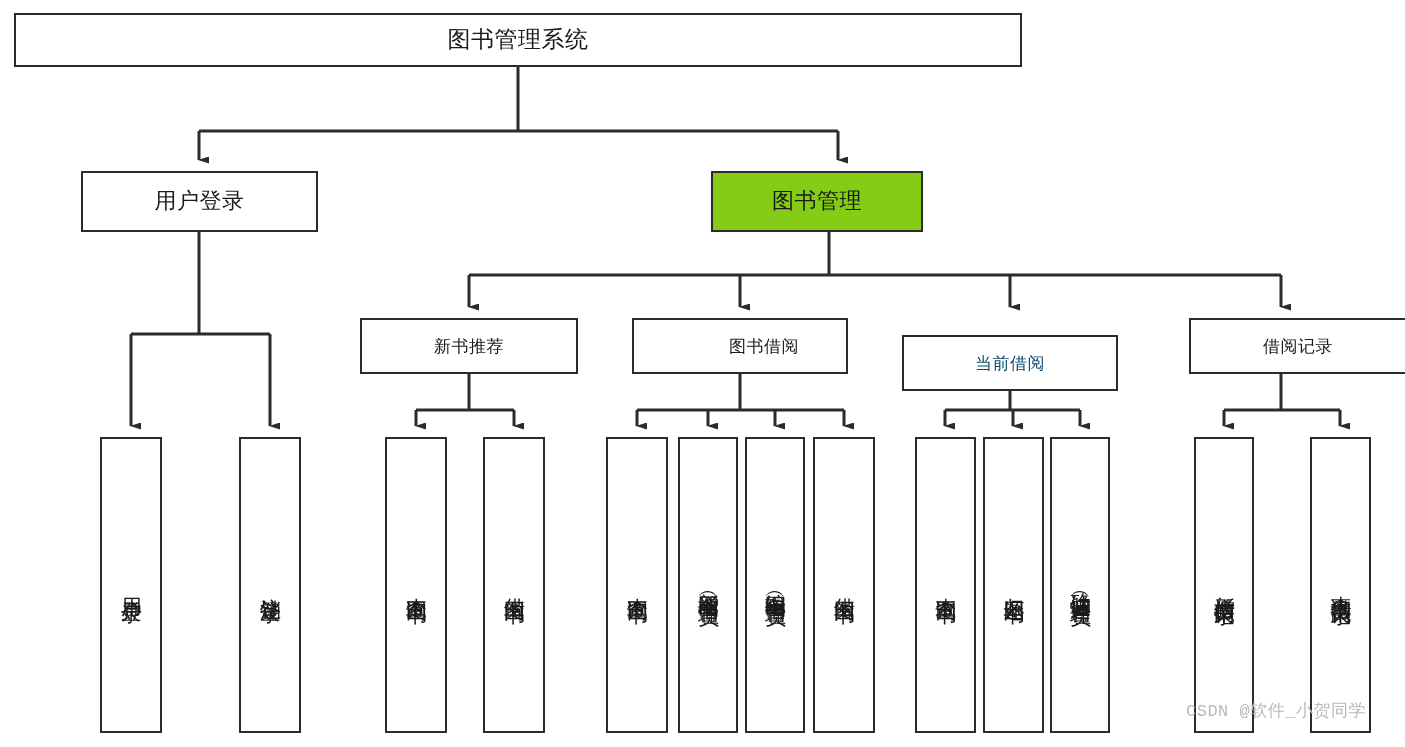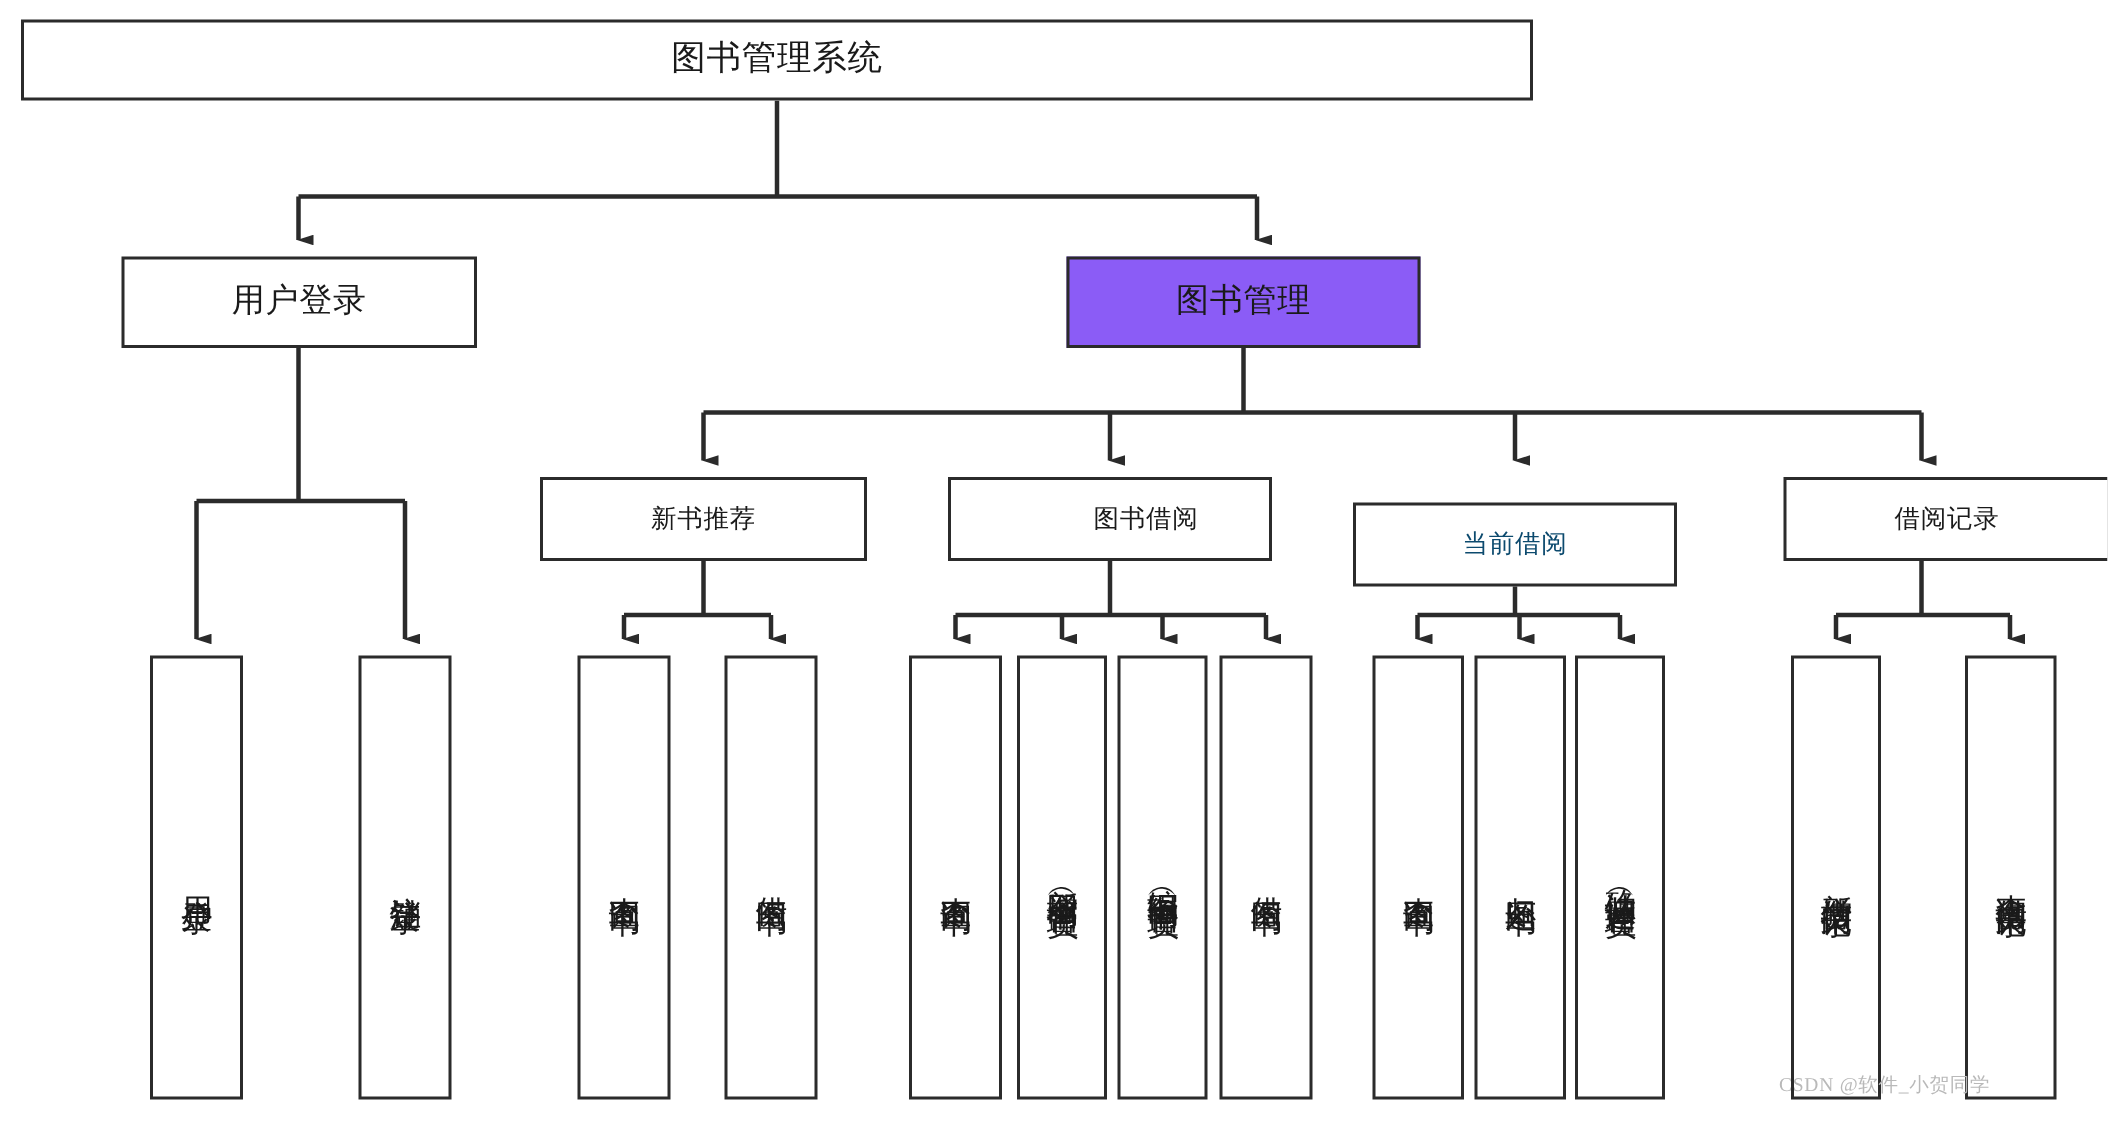--- a/index.html
+++ b/index.html
@@ -55,26 +55,26 @@
     writing-mode: vertical-rl;
     text-orientation: upright;
     font-size: 21px;
     line-height: 1.18;
     letter-spacing: 2px;
     white-space: nowrap;
   }
   .watermark {
     position: absolute;
     left: 1186px;
-    top: 714px;
-    font-size: 13px;
+    top: 699px;
+    font-size: 17px;
     color: #b9b9b9;
     white-space: nowrap;
     letter-spacing: 0.5px;
-    font-family: Liberation Serif, serif;
+    font-family: Liberation Mono, monospace;
   }
 </style>
 </head>
 <body>
 
 <div id="canvas">
 
   <svg class="connectors" viewBox="0 0 1405 747" xmlns="http://www.w3.org/2000/svg">
     <defs>
       <marker id="arrowhead" markerWidth="7" markerHeight="11" refX="3.5" refY="10" orient="auto" markerUnits="userSpaceOnUse">
@@ -125,21 +125,21 @@
     </g>
   </svg>
 
   <div class="node root" style="left: 14px; top: 13px; width: 1008px; height: 54px; border-color: rgb(43, 43, 43); background: rgb(255, 255, 255); color: rgb(26, 26, 26);">
     <span class="label">图书管理系统</span>
   </div>
 
   <div class="node level2" style="left: 81px; top: 171px; width: 237px; height: 61px; border-color: rgb(43, 43, 43); background: rgb(255, 255, 255); color: rgb(26, 26, 26);">
     <span class="label">用户登录</span>
   </div>
-  <div class="node level2" style="left: 711px; top: 171px; width: 236px; height: 61px; border-color: rgb(43, 43, 43); background: #8b5cf6; color: rgb(26, 26, 26);">
+  <div class="node level2" style="left: 711px; top: 171px; width: 212px; height: 61px; border-color: rgb(43, 43, 43); background: #84cc16; color: rgb(26, 26, 26);">
     <span class="label">图书管理</span>
   </div>
 
   <div class="node level3" style="left: 360px; top: 318px; width: 218px; height: 56px; border-color: rgb(43, 43, 43); background: rgb(255, 255, 255); color: rgb(26, 26, 26);">
     <span class="label">新书推荐</span>
   </div>
   <div class="node level3" style="left: 632px; top: 318px; width: 216px; height: 56px; border-color: rgb(43, 43, 43); background: rgb(255, 255, 255); color: rgb(26, 26, 26); padding-left: 48px;">
     <span class="label">图书借阅</span>
   </div>
   <div class="node level3" style="left: 902px; top: 335px; width: 216px; height: 56px; border-color: rgb(43, 43, 43); background: rgb(255, 255, 255); color: #0c4a6e;">

